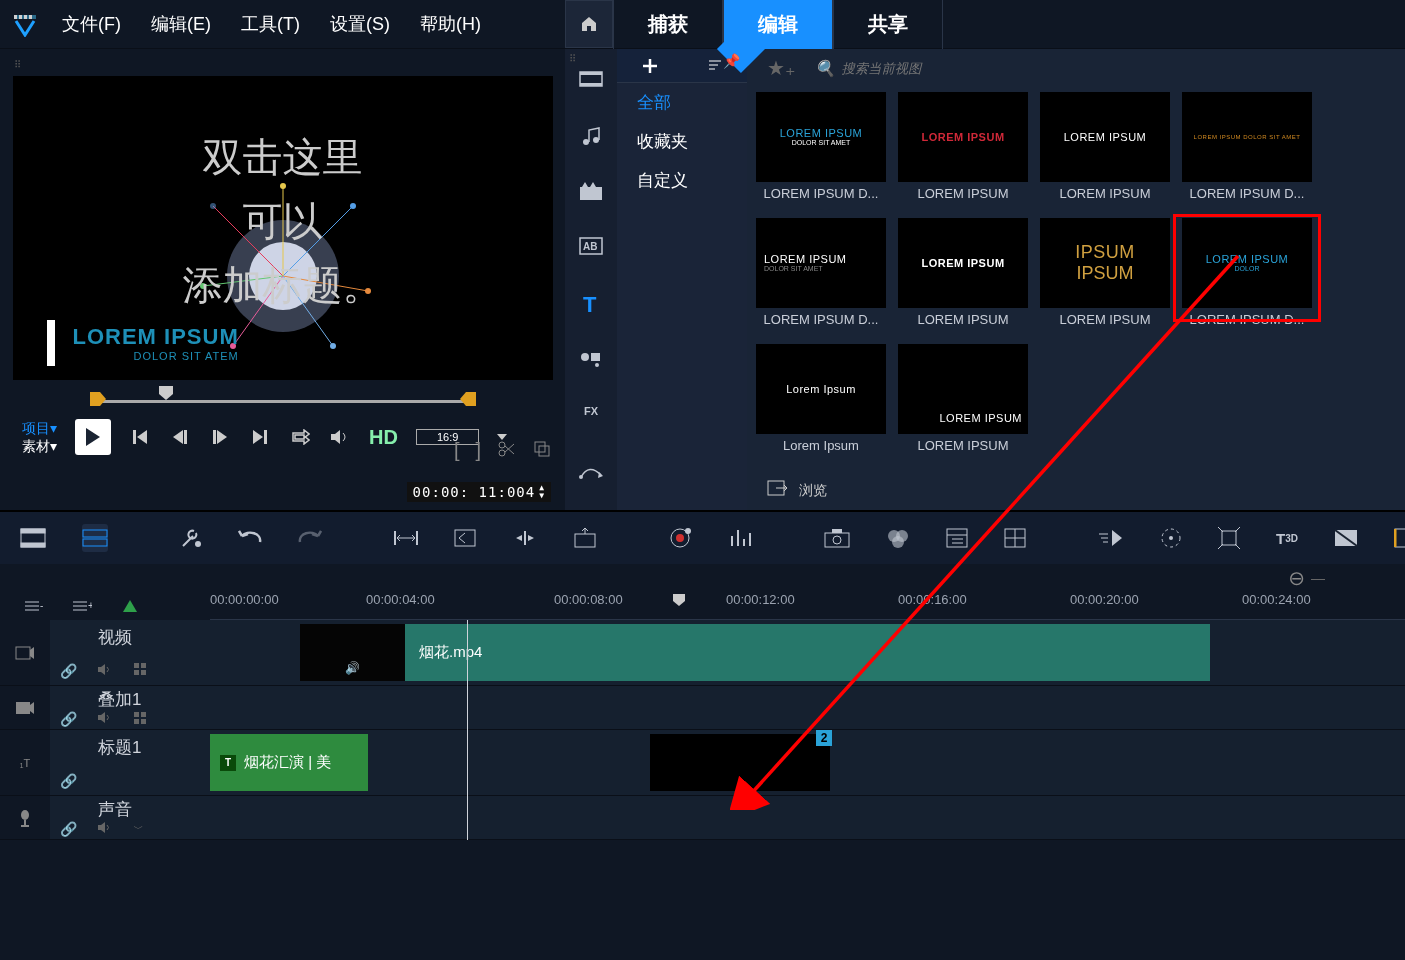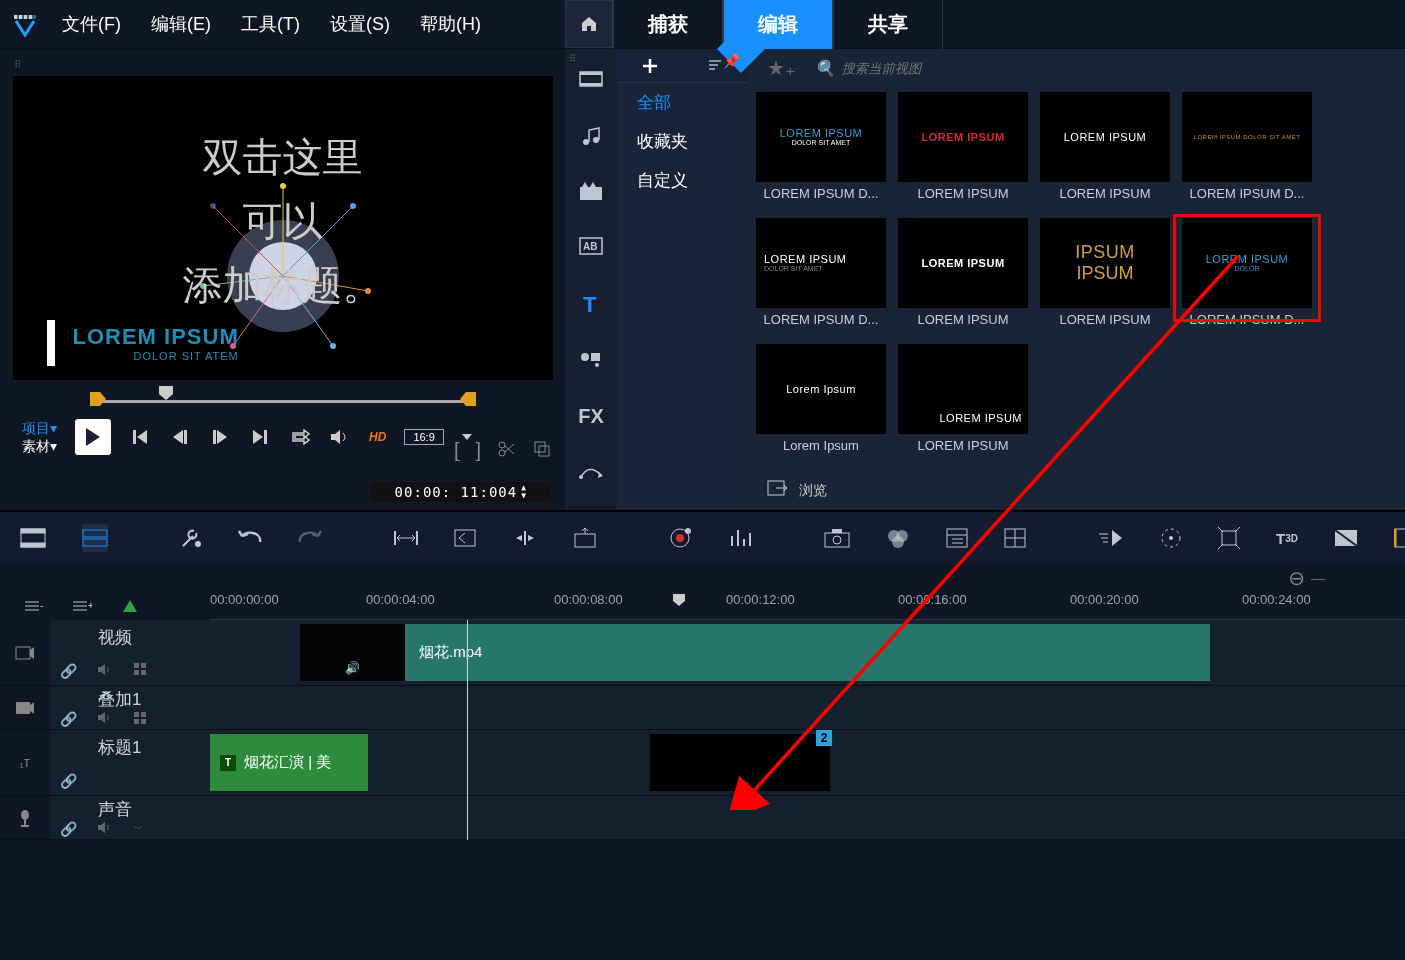--- a/index.html
+++ b/index.html
@@ -34,23 +34,23 @@
 .scrubber-handle { position: absolute; top: -8px; width: 16px; height: 14px; }
 .scrubber-handle.left { left: -8px; }
 .scrubber-handle.right { right: -8px; transform: scaleX(-1); }
 .scrubber-flag { position: absolute; top: -14px; left: 16%; }
 .side-tools { position: absolute; right: 14px; top: 390px; display: flex; gap: 16px; color: #888; align-items: center; }
 .playback-controls { display: flex; align-items: center; gap: 18px; padding: 6px 14px; }
 .mode-labels { display: flex; flex-direction: column; font-size: 14px; line-height: 1.3; }
 .mode-labels .active { color: #1890ff; }
 .play-btn-big { width: 36px; height: 36px; background: #fff; border-radius: 3px; display: flex; align-items: center; justify-content: center; cursor: pointer; }
 .pb-icon { display:flex; align-items:center; justify-content:center; width:22px; height:22px; cursor:pointer; }
-.hd-label { font-size: 12px; font-weight: bold; color: #f97316; font-style: italic; }
-.ar-label { font-size: 11px; border: 1px solid #aaa; padding: 1px 8px; }
-.timecode { position: absolute; bottom: 8px; right: 14px; display: flex; align-items: center; gap: 4px; background: #111; padding: 2px 24px; font-size: 14px; font-family: monospace; letter-spacing: 1px; }
+.hd-label { font-size: 20px; font-weight: bold; color: #86efac; }
+.ar-label { font-size: 11px; border: 1px solid #aaa; padding: 1px 20px; }
+.timecode { position: absolute; bottom: 8px; right: 14px; display: flex; align-items: center; gap: 4px; background: #111; padding: 2px 6px; font-size: 14px; font-family: monospace; letter-spacing: 1px; }
 .tc-arrows { display:flex; flex-direction:column; font-size:8px; line-height:8px; }
 
 
 .library-panel { flex: 1; display: flex; background: #192436; position: relative; }
 .lib-handle { position: absolute; top: 4px; left: 4px; color: #555; font-size: 10px; }
 .lib-sidebar { width: 52px; background: #161f30; display: flex; flex-direction: column; align-items: center; padding-top: 20px; gap: 30px; }
 .lib-side-icon { width: 26px; height: 26px; display: flex; justify-content: center; cursor: pointer; color: #c0c6d1; }
 .lib-side-icon.active { color: #1890ff; }
 .lib-cats { width: 130px; background: #1a2438; padding-top: 0; position: relative; }
 .lib-cat-header { display: flex; height: 34px; background: #15223a; align-items: center; border-bottom: 1px solid #2a3548; }
@@ -310,21 +310,21 @@
           </svg>
         </div>
       <div class="lib-side-icon">
           <svg width="24" height="20">
             <circle cx="6" cy="8" r="4" fill="#c0c6d1"></circle>
             <rect x="12" y="4" width="9" height="8" fill="#c0c6d1"></rect>
             <circle cx="18" cy="16" r="2" fill="#c0c6d1"></circle>
           </svg>
         </div>
       <div class="lib-side-icon">
-          <span style="font-size:20px;font-weight:bold;">FX</span>
+          <span style="font-size:11px;font-weight:bold;">FX</span>
         </div>
       <div class="lib-side-icon">
           <svg width="24" height="20">
             <path d="M2 16 Q10 2 22 14" stroke="#c0c6d1" fill="none" stroke-width="1.5"></path>
             <circle cx="2" cy="16" r="2" fill="#c0c6d1"></circle>
             <path d="M20 11 L24 15 L19 17 Z" fill="#c0c6d1"></path>
           </svg>
         </div>
     </div>
     <div class="lib-cats">

